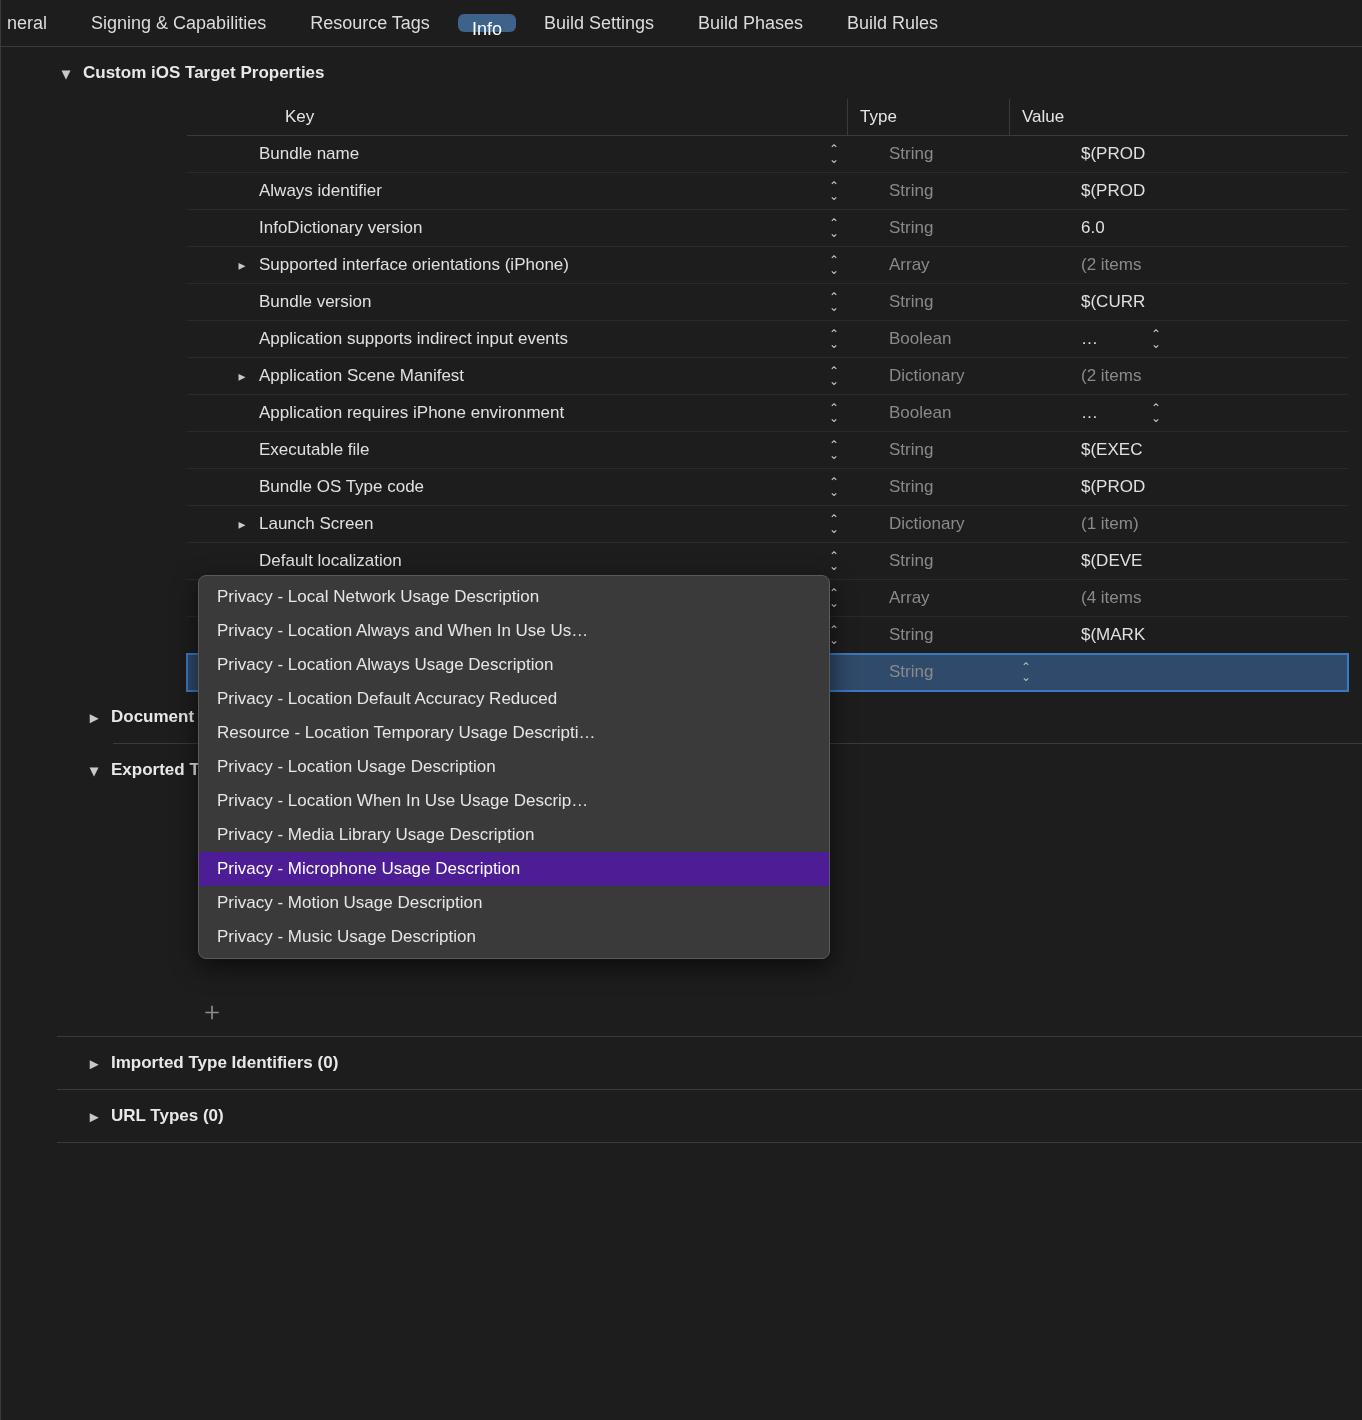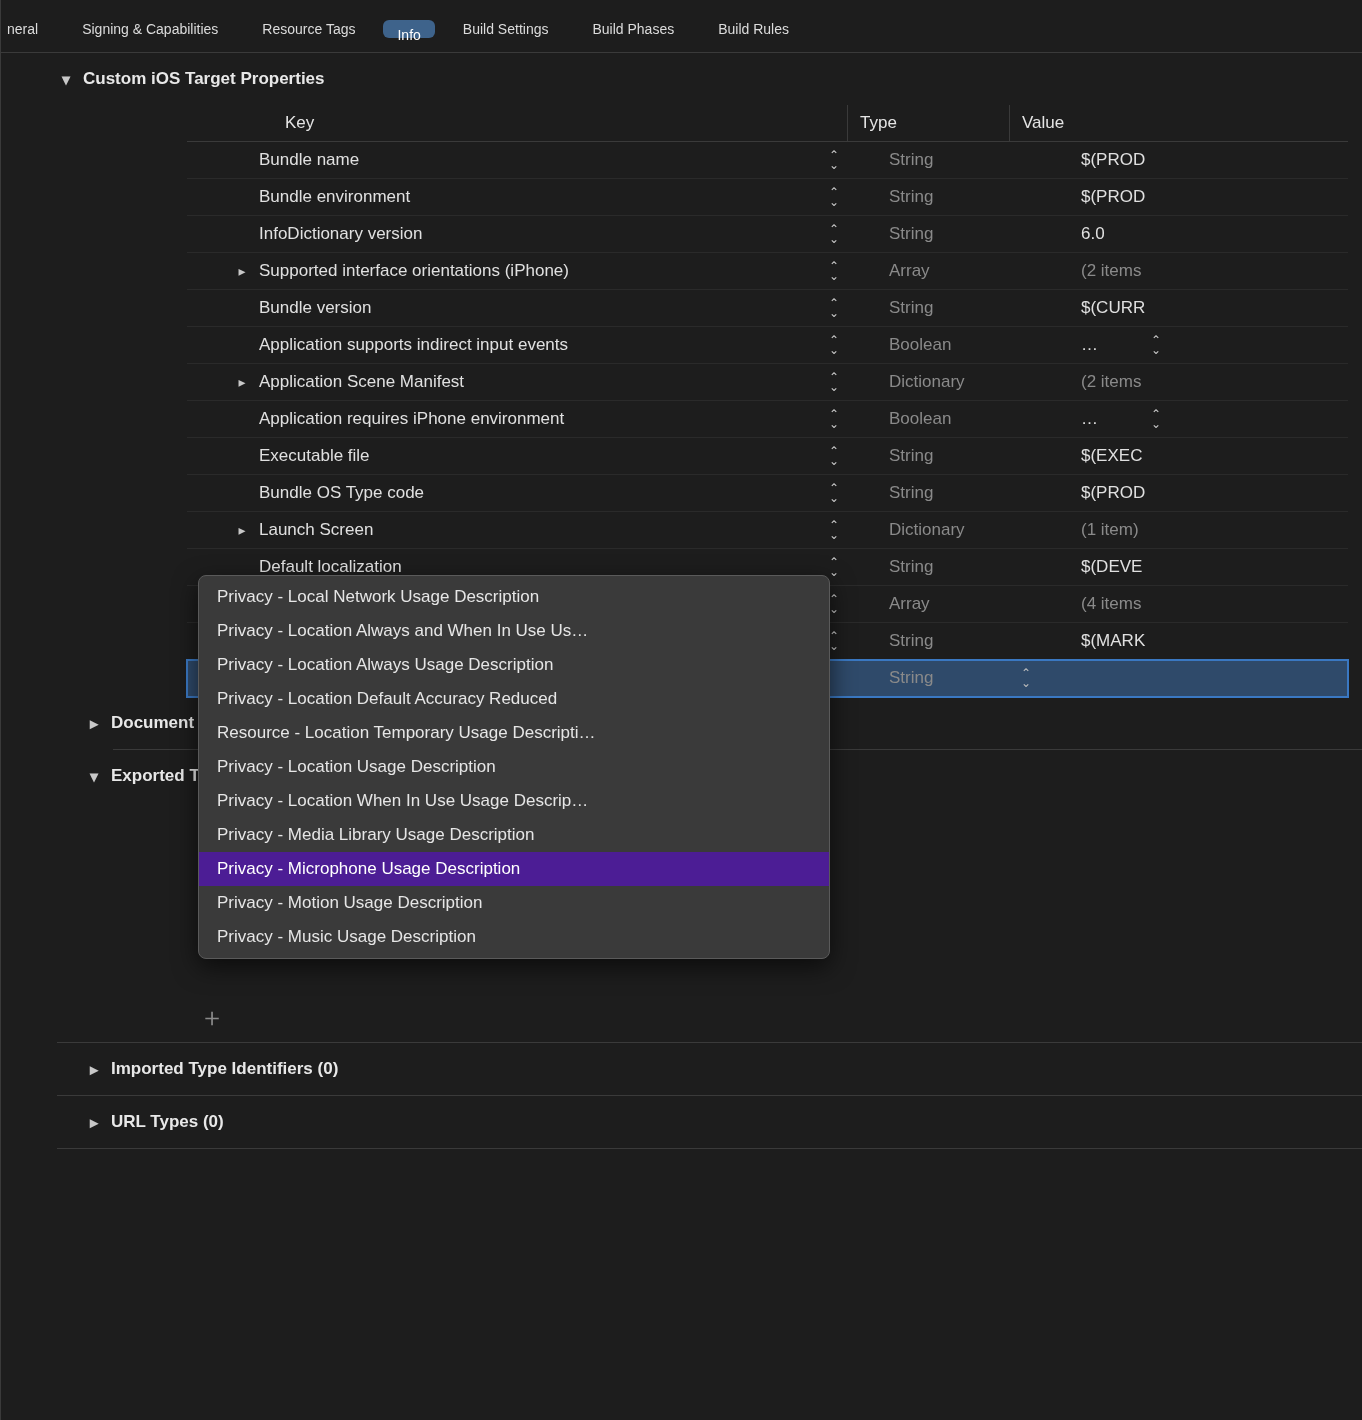--- a/index.html
+++ b/index.html
@@ -1,18 +1,18 @@
 <!DOCTYPE html>
 <html><head>
 <meta charset="utf-8">
 <style>
   html,body{margin:0;padding:0;background:#1d1d1d;color:#dcdcdc;font-family:-apple-system,BlinkMacSystemFont,"Helvetica Neue",Arial,sans-serif;font-size:17px;-webkit-font-smoothing:antialiased;}
   .root{width:1362px;min-height:1420px;position:relative;border-left:1px solid #3a3a3a;box-sizing:border-box;}
   
-  .tabbar{display:flex;align-items:center;height:46px;border-bottom:1px solid #3a3a3a;padding:6px 0 0 0;font-size:14px;color:#dcdcdc;}
+  .tabbar{display:flex;align-items:center;height:46px;border-bottom:1px solid #3a3a3a;padding:0 0 0 0;font-size:18px;color:#dcdcdc;}
   .tab{padding:0 22px;line-height:46px;cursor:pointer;white-space:nowrap;}
   .tab.first{padding-left:6px;}
   .tab.active{background:#3e638b;color:#fff;border-radius:6px;line-height:30px;height:18px;margin:8px 6px;padding:0 14px;}
   
   .section{padding-left:56px;}
   .sect-head{display:flex;align-items:center;height:52px;font-weight:700;color:#e8e8e8;cursor:pointer;}
   .sect-head.sub{padding-left:28px;}
   .chev{width:18px;display:inline-block;text-align:center;margin-right:8px;color:#c8c8c8;font-size:14px;}
   .chev.down::before{content:"▾";font-size:16px;}
   .chev.right::before{content:"▸";font-size:16px;}
@@ -95,21 +95,21 @@
             <span class="stepper"></span>
           </div>
           <div class="tcell">String</div>
           <div class="vcell">
             <span>$(PROD</span>
           </div>
         </div>
         <div class="prow">
           <div class="kcell">
             <span class="disclose"></span>
-            <span class="ktxt">Bundle environment</span>
+            <span class="ktxt">Always identifier</span>
             <span class="stepper"></span>
           </div>
           <div class="tcell">String</div>
           <div class="vcell">
             <span>$(PROD</span>
           </div>
         </div>
         <div class="prow">
           <div class="kcell">
             <span class="disclose"></span>

